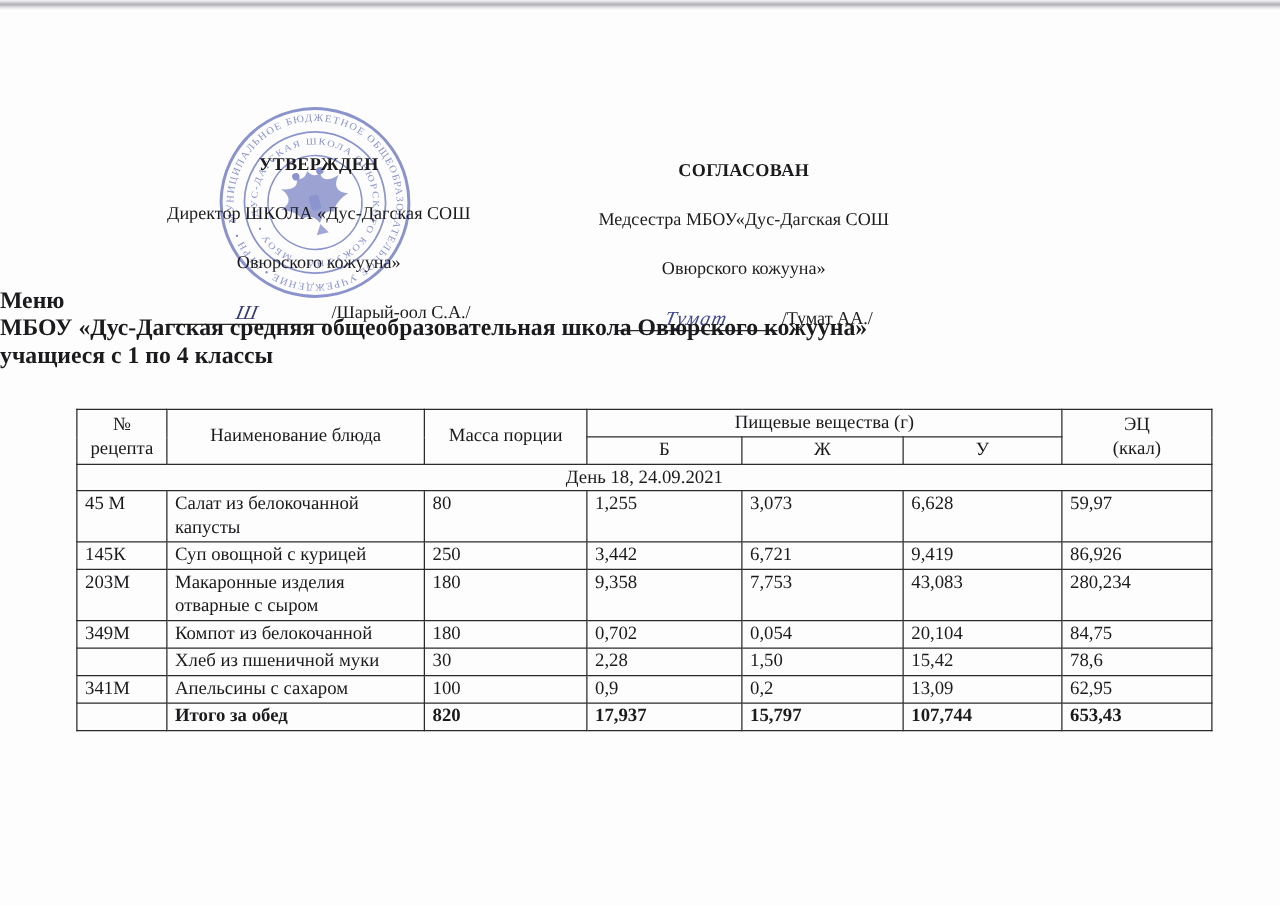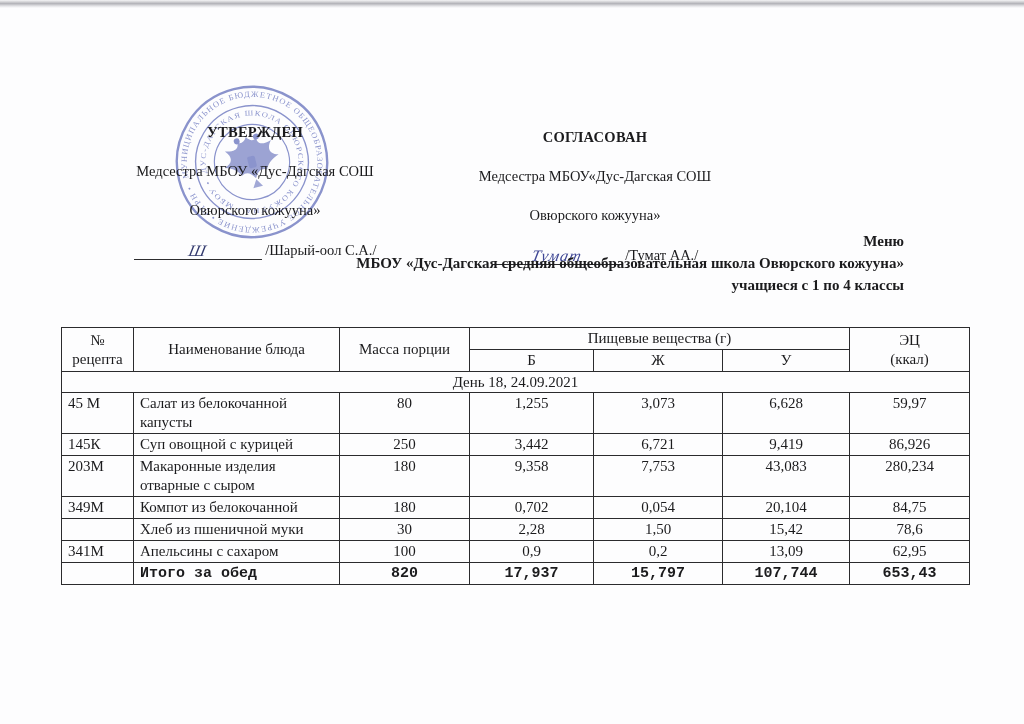--- a/index.html
+++ b/index.html
@@ -21,34 +21,34 @@
   .approval { position:absolute; text-align:center; font-size:14.5px; line-height:19.5px; z-index:2; white-space:pre-line; }
   .approval-left  { left:88px;  top:103px; width:334px; }
   .approval-right { left:424px; top:108px; width:342px; }
   .approval .hdr { font-weight:bold; letter-spacing:.3px; }
   .sigline { margin-top:1px; }
   .u { display:inline-block; border-bottom:1.2px solid #2c2c2e; text-align:center; vertical-align:bottom; line-height:15px; }
   .ink { font-style:italic; color:#333a6e; }
   .ink-blue { font-style:italic; color:#3f4795; font-size:15px; }
   .script { font-size:16px; letter-spacing:1px; transform:skewX(-12deg); display:inline-block; }
   
-  .doc-title { position:absolute; left:0; top:230px; width:904px; text-align:right;
-    font-weight:bold; font-size:15px; line-height:22px; z-index:2; }
+  .doc-title { position:absolute; left:0; top:230px; width:904px; text-align:left;
+    font-weight:bold; font-size:19px; line-height:22px; z-index:2; }
   
   table.menu { position:absolute; left:61px; top:327px; border-collapse:collapse;
     font-size:15px; z-index:2; table-layout:fixed; }
   table.menu th, table.menu td {
     border:1.4px solid #2b2b2d; padding:1px 6px; vertical-align:top; line-height:19px;
   }
   table.menu th { font-weight:normal; text-align:center; vertical-align:middle; }
-  td.num, td.mass { text-align:center; }
+  td.num, td.mass { text-align:left; }
   td.code { padding-left:7px; }
   .pre { white-space:pre-line; }
   tr.day-row td { font-weight:normal; text-align:center; line-height:18px; padding:1px 4px; }
-  tr.total-row td { font-weight:bold;font-family:Liberation Mono, monospace; }
+  tr.total-row td { font-weight:bold; }
   tr.total-row td.dish { padding-left:6px; }
   tr.r0 td { height:40px;margin-top:40px; }
   tr.r2 td { height:43px; }
   tr.data td { height:22px; }
 </style>
 </head>
 <body>
 
 <div class="scan-edge"></div>
 
@@ -72,21 +72,21 @@
     <path d="M0,-26 C-3,-21 -7,-20 -10,-23 C-9,-16 -15,-14 -24,-17 C-17,-9 -20,-3 -28,-1 C-20,2 -16,5 -13,11 C-8,8 -4,10 0,17 C4,10 8,8 13,11 C16,5 20,2 28,-1 C20,-3 17,-9 24,-17 C15,-14 9,-16 10,-23 C7,-20 3,-21 0,-26 Z" opacity=".85"></path>
     <circle cx="-10" cy="-24" r="3"></circle>
       <circle cx="10" cy="-24" r="3"></circle>
     <rect x="-4" y="-6" width="8" height="12" rx="2" opacity=".9"></rect>
     <path d="M0,18 L-5,26 L5,26 Z" opacity=".8"></path>
   </g>
 </svg>
 
 <div class="approval approval-left">
   <div class="hdr">УТВЕРЖДЕН</div>
-  <div>Медсестра МБОУ «Дус-Дагская СОШ</div>
+  <div>Директор ШКОЛА «Дус-Дагская СОШ</div>
   <div>Овюрского кожууна»</div>
   <div class="sigline"><span class="u" style="width:128px;"><span class="ink script">Ш</span></span> <span>/Шарый-оол С.А./</span></div>
 </div>
 
 <div class="approval approval-right">
   <div class="hdr">СОГЛАСОВАН</div>
   <div>Медсестра МБОУ«Дус-Дагская  СОШ</div>
   <div>Овюрского  кожууна»</div>
   <div class="sigline"><span class="u" style="width:130px;"><span class="ink-blue script">Тумат</span></span> <span>/Тумат АА./</span></div>
 </div>

